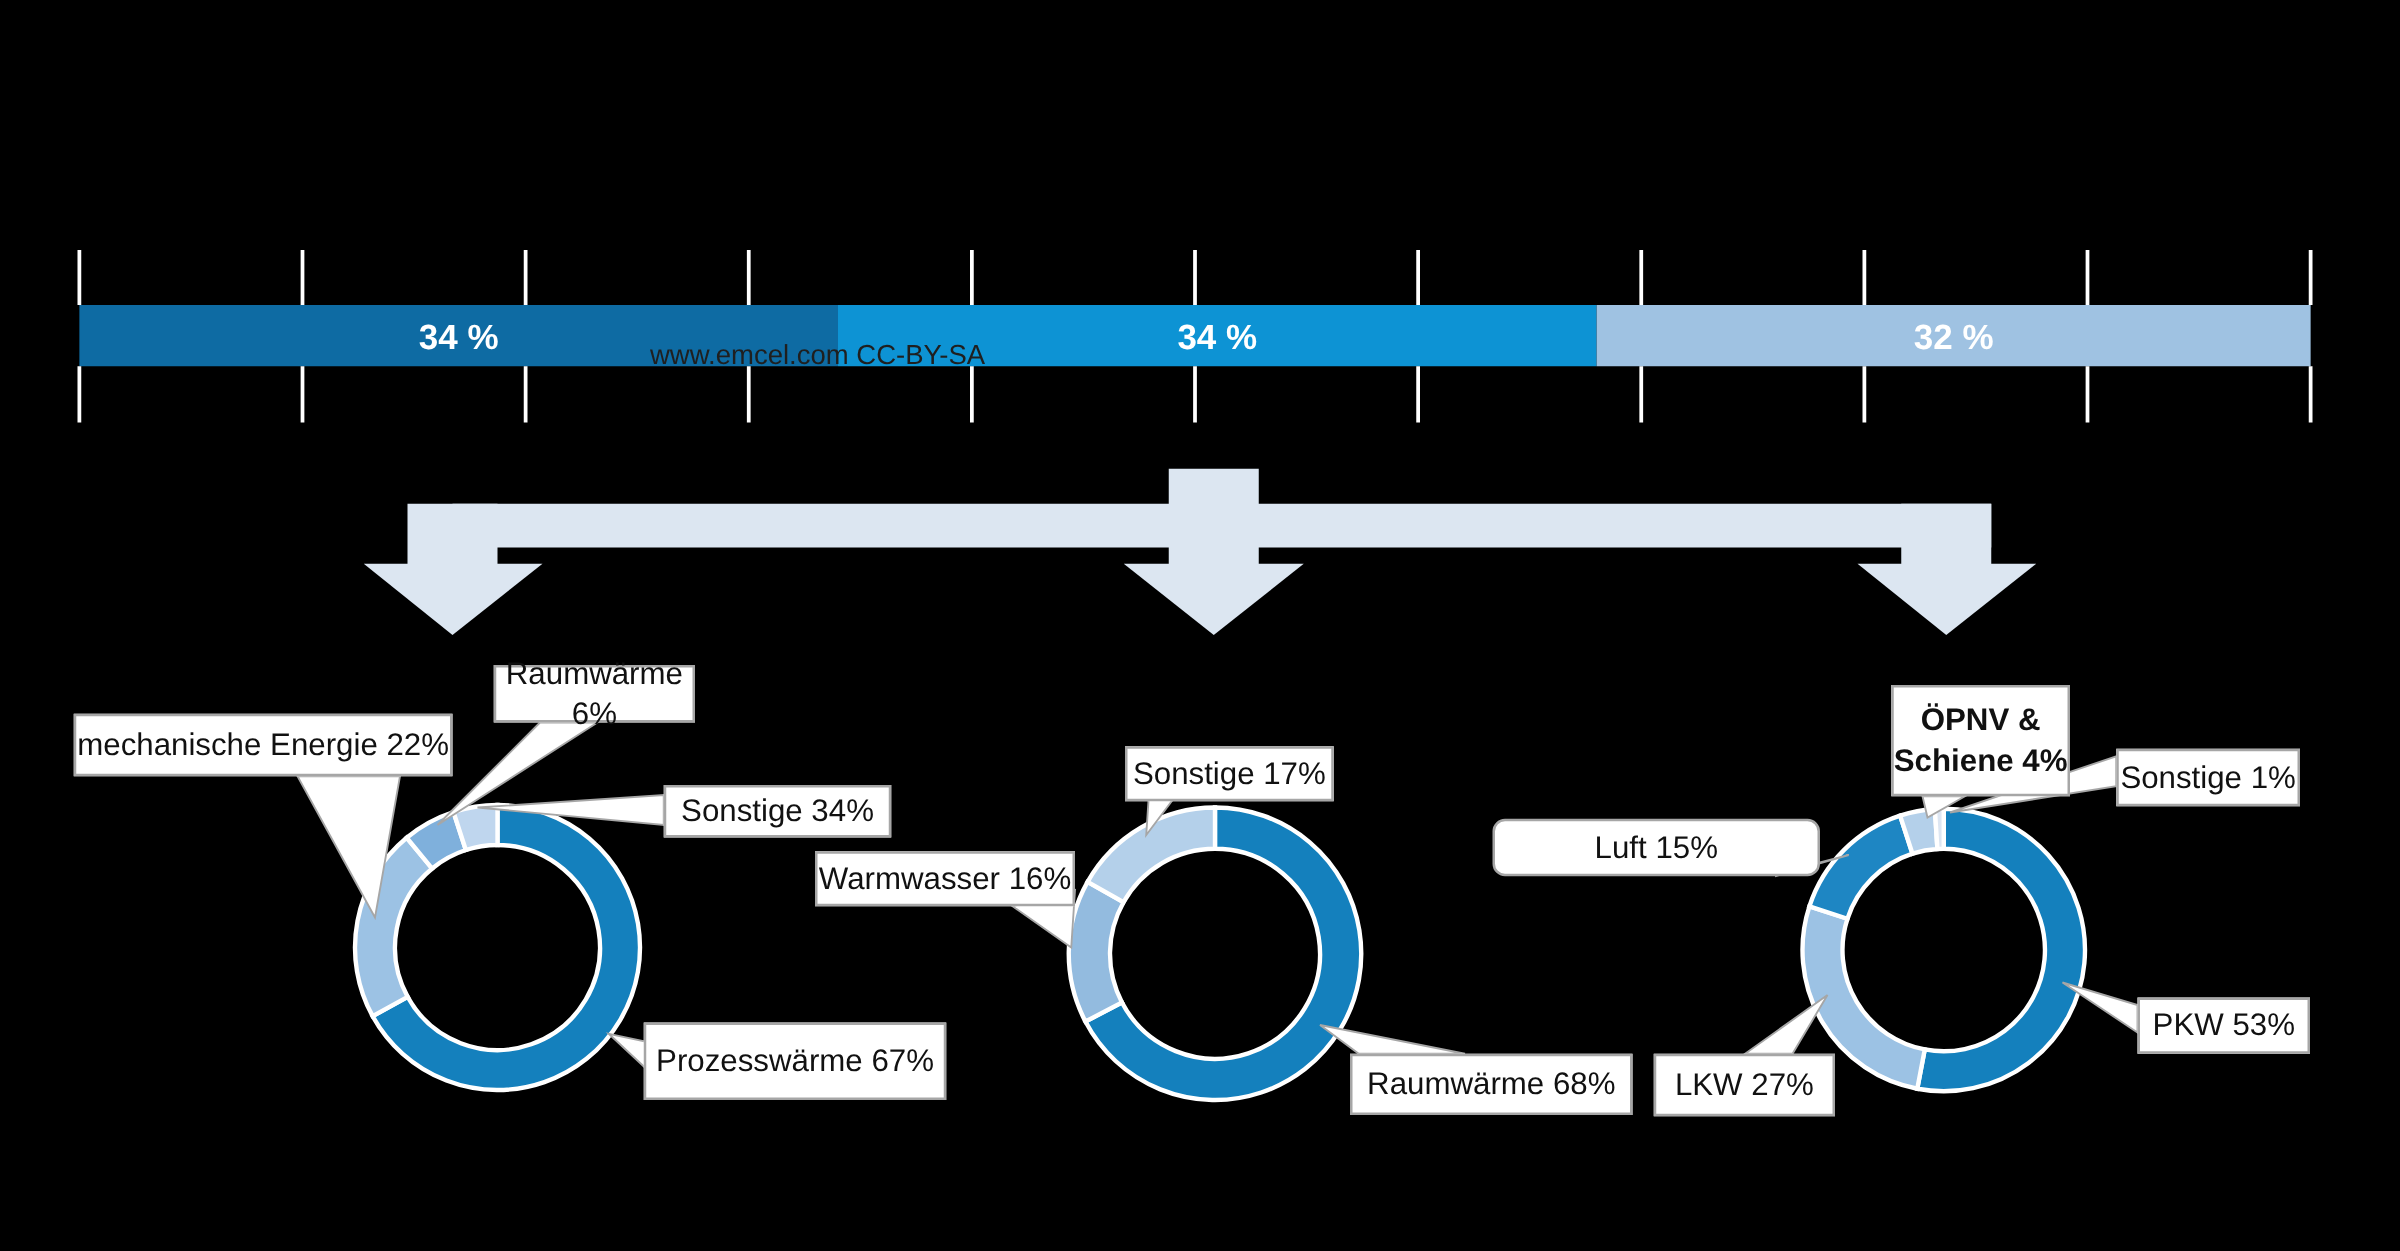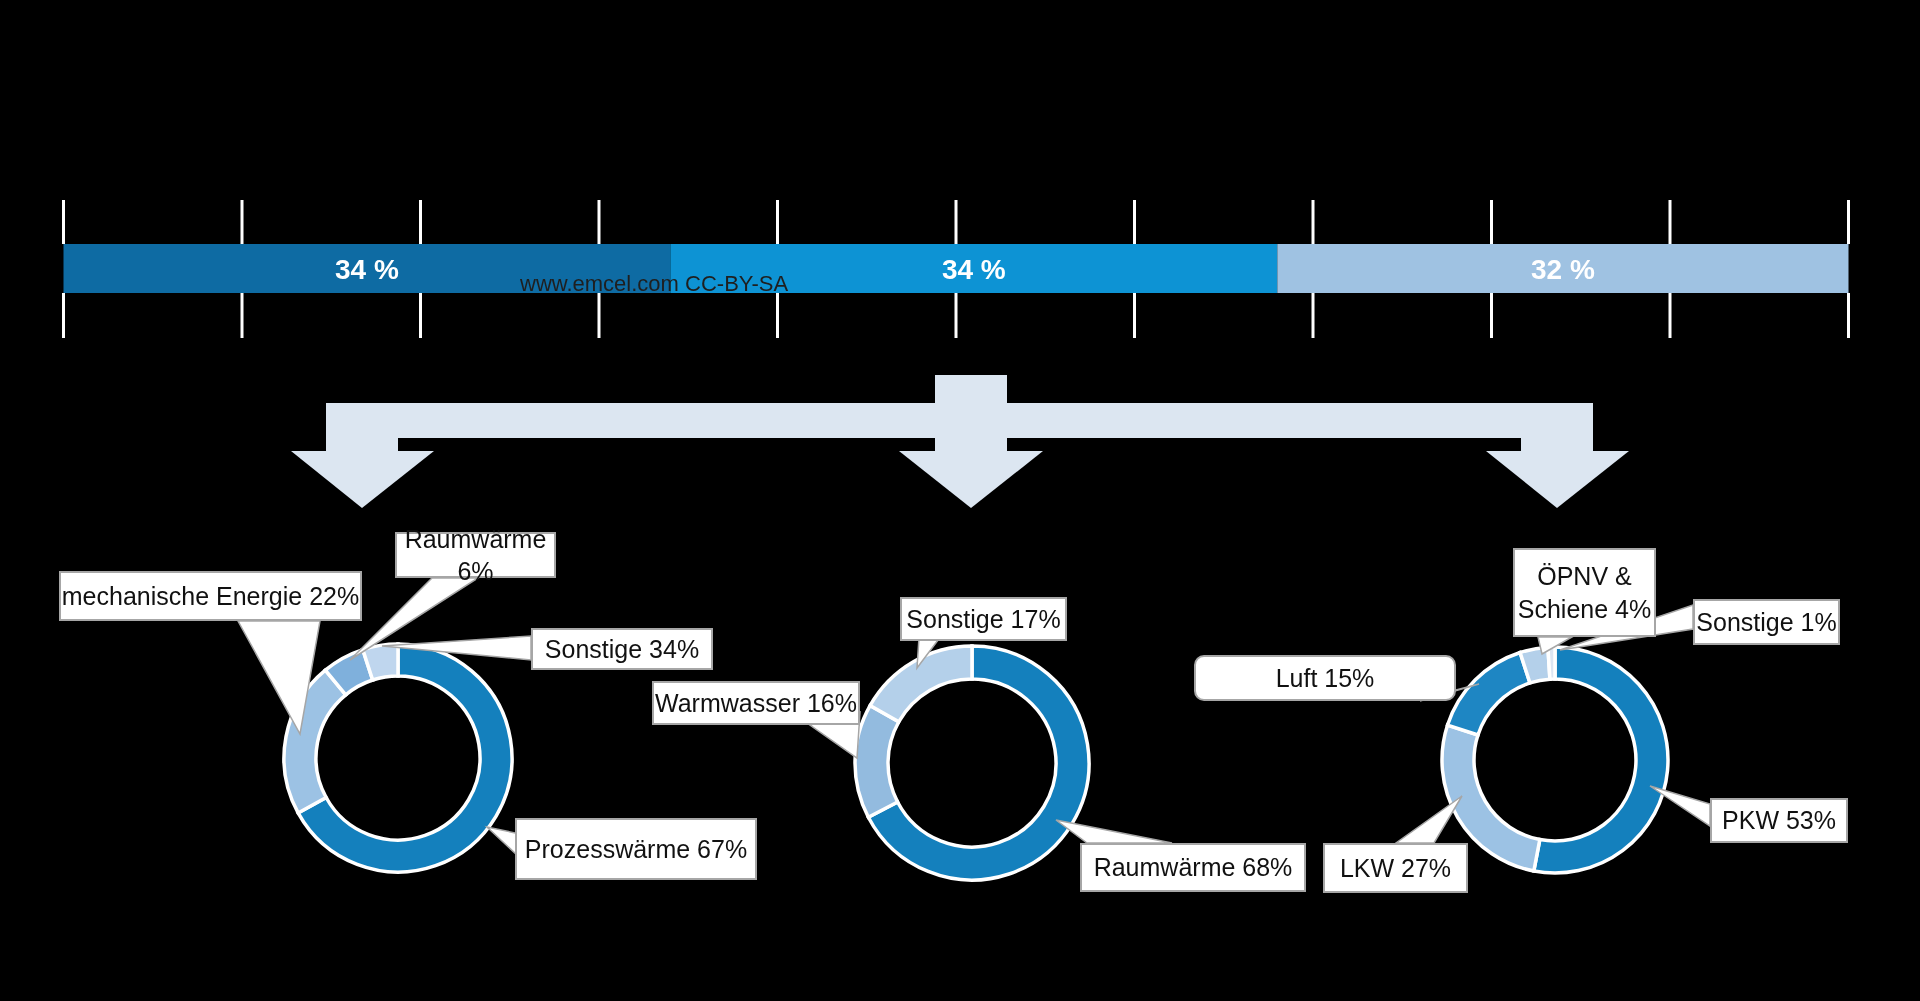--- a/index.html
+++ b/index.html
@@ -94,19 +94,19 @@
   <div id="watermark">www.emcel.com CC-BY-SA</div>
   <div id="callouts">
       <div class="callout" style="left: 59px; top: 571px; width: 303px; height: 50px;">mechanische Energie 22%</div>
       <div class="callout" style="left: 395px; top: 532px; width: 161px; height: 46px;">Raumwärme 6%</div>
       <div class="callout" style="left: 531px; top: 628px; width: 182px; height: 42px;">Sonstige 34%</div>
       <div class="callout" style="left: 515px; top: 818px; width: 242px; height: 62px;">Prozesswärme 67%</div>
       <div class="callout" style="left: 900px; top: 563px; width: 167px; height: 44px; margin-top: 34px;">Sonstige 17%</div>
       <div class="callout" style="left: 652px; top: 681px; width: 208px; height: 44px;">Warmwasser 16%</div>
       <div class="callout" style="left: 1080px; top: 843px; width: 226px; height: 49px; text-align: right;">Raumwärme 68%</div>
       <div class="callout" style="left: 1194px; top: 655px; width: 262px; height: 46px; border-radius: 10px;">Luft 15%</div>
-      <div class="callout" style="left: 1513px; top: 548px; width: 143px; height: 89px;">ÖPNV &amp;
+      <div class="callout" style="left: 1513px; top: 548px; width: 143px; height: 89px; font-weight: bold;">ÖPNV &amp;
 Schiene 4%</div>
       <div class="callout" style="left: 1693px; top: 599px; width: 147px; height: 46px;">Sonstige 1%</div>
       <div class="callout" style="left: 1323px; top: 843px; width: 145px; height: 50px;">LKW 27%</div>
       <div class="callout" style="left: 1710px; top: 798px; width: 138px; height: 45px;">PKW 53%</div>
     </div>
 </div>
 
 </body></html>

